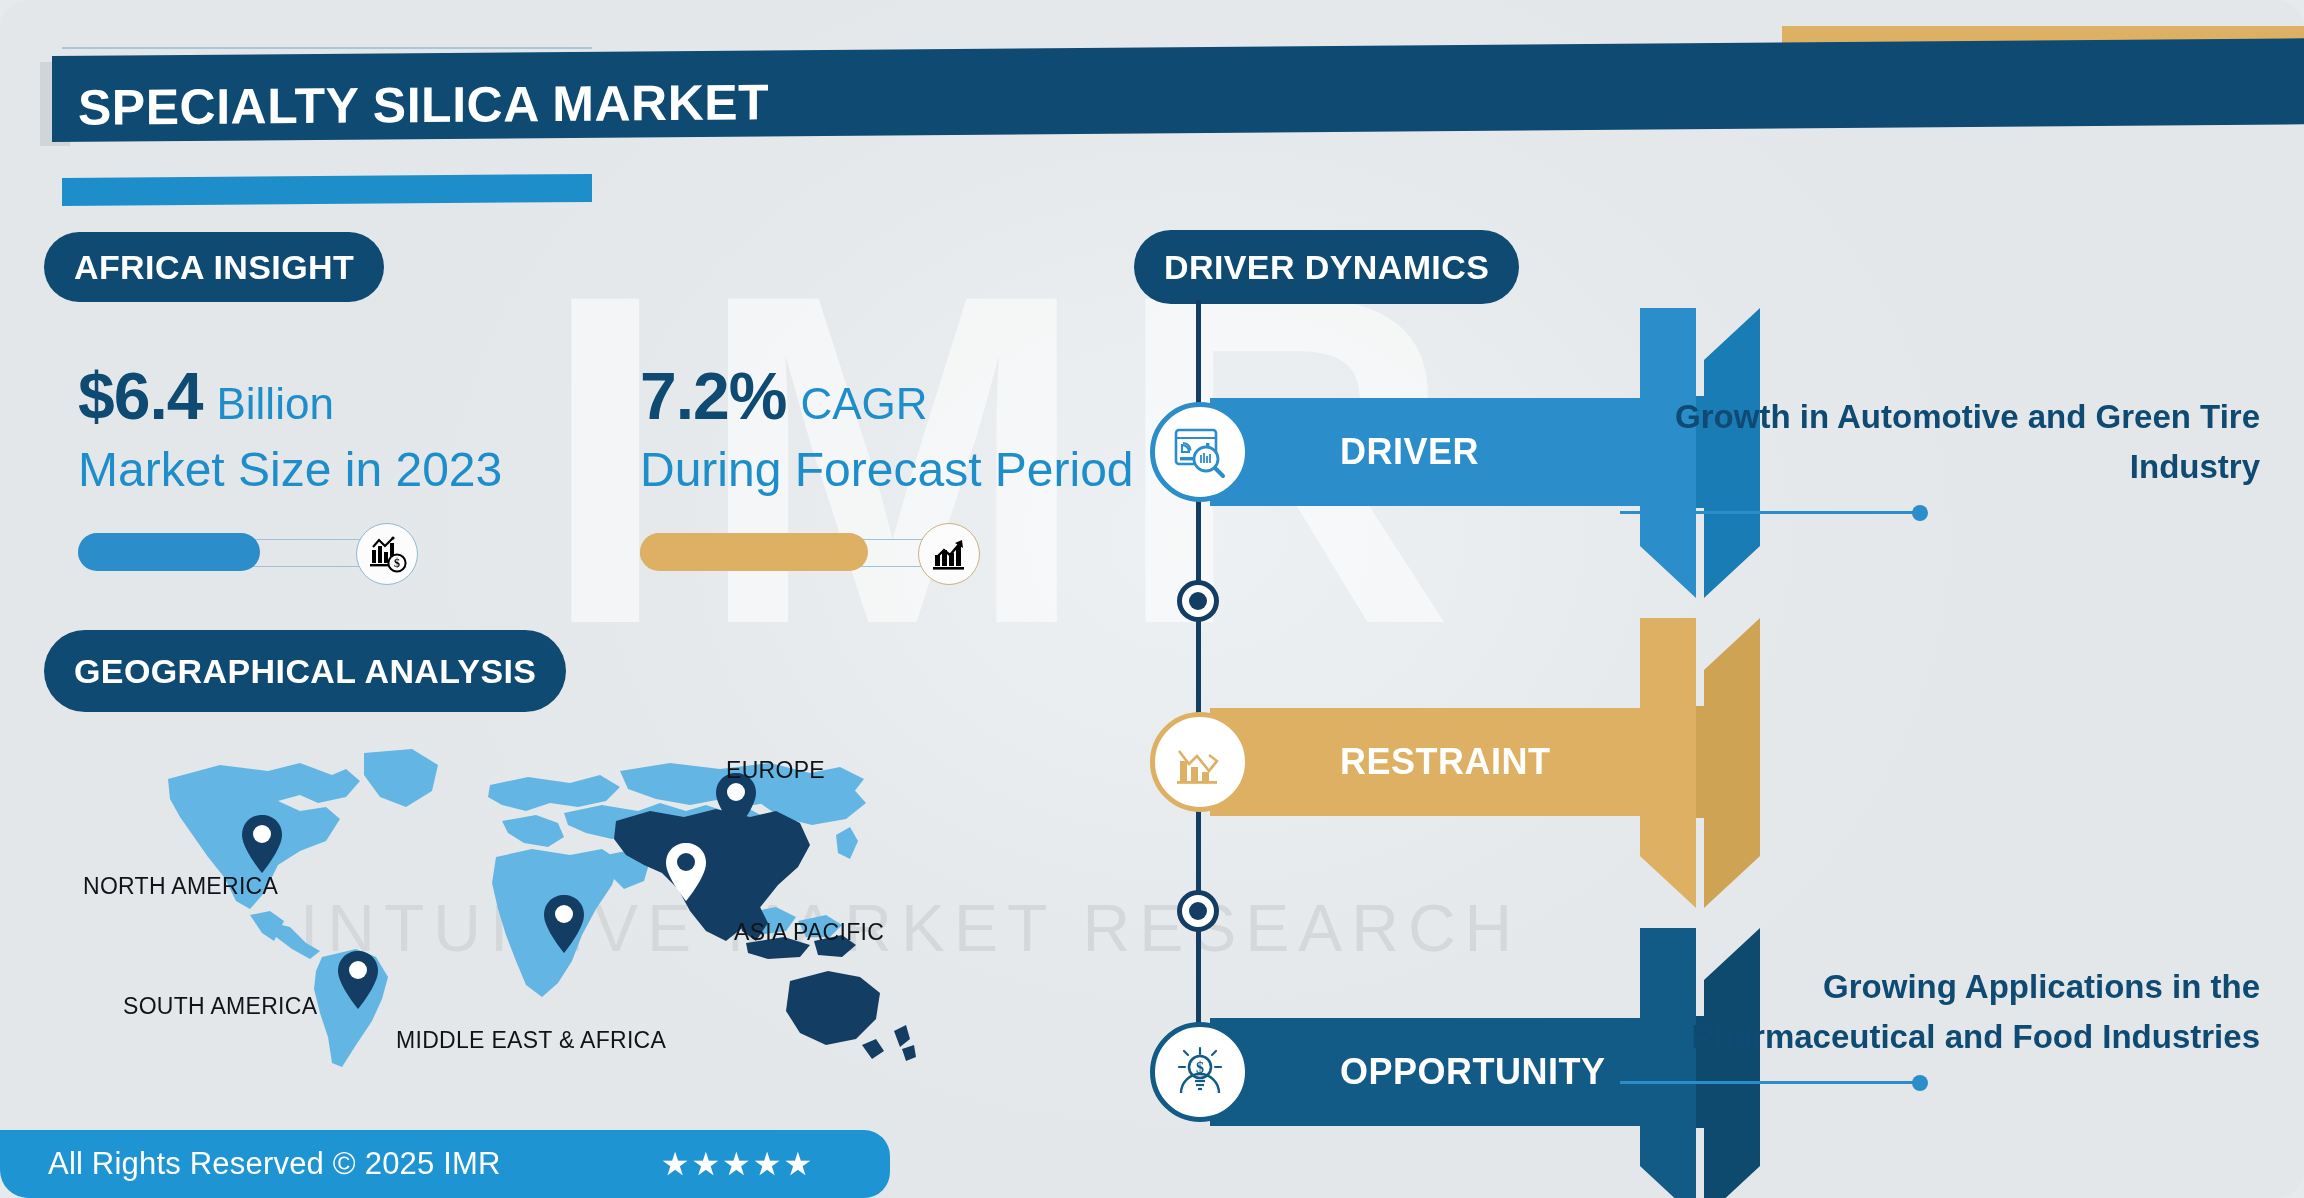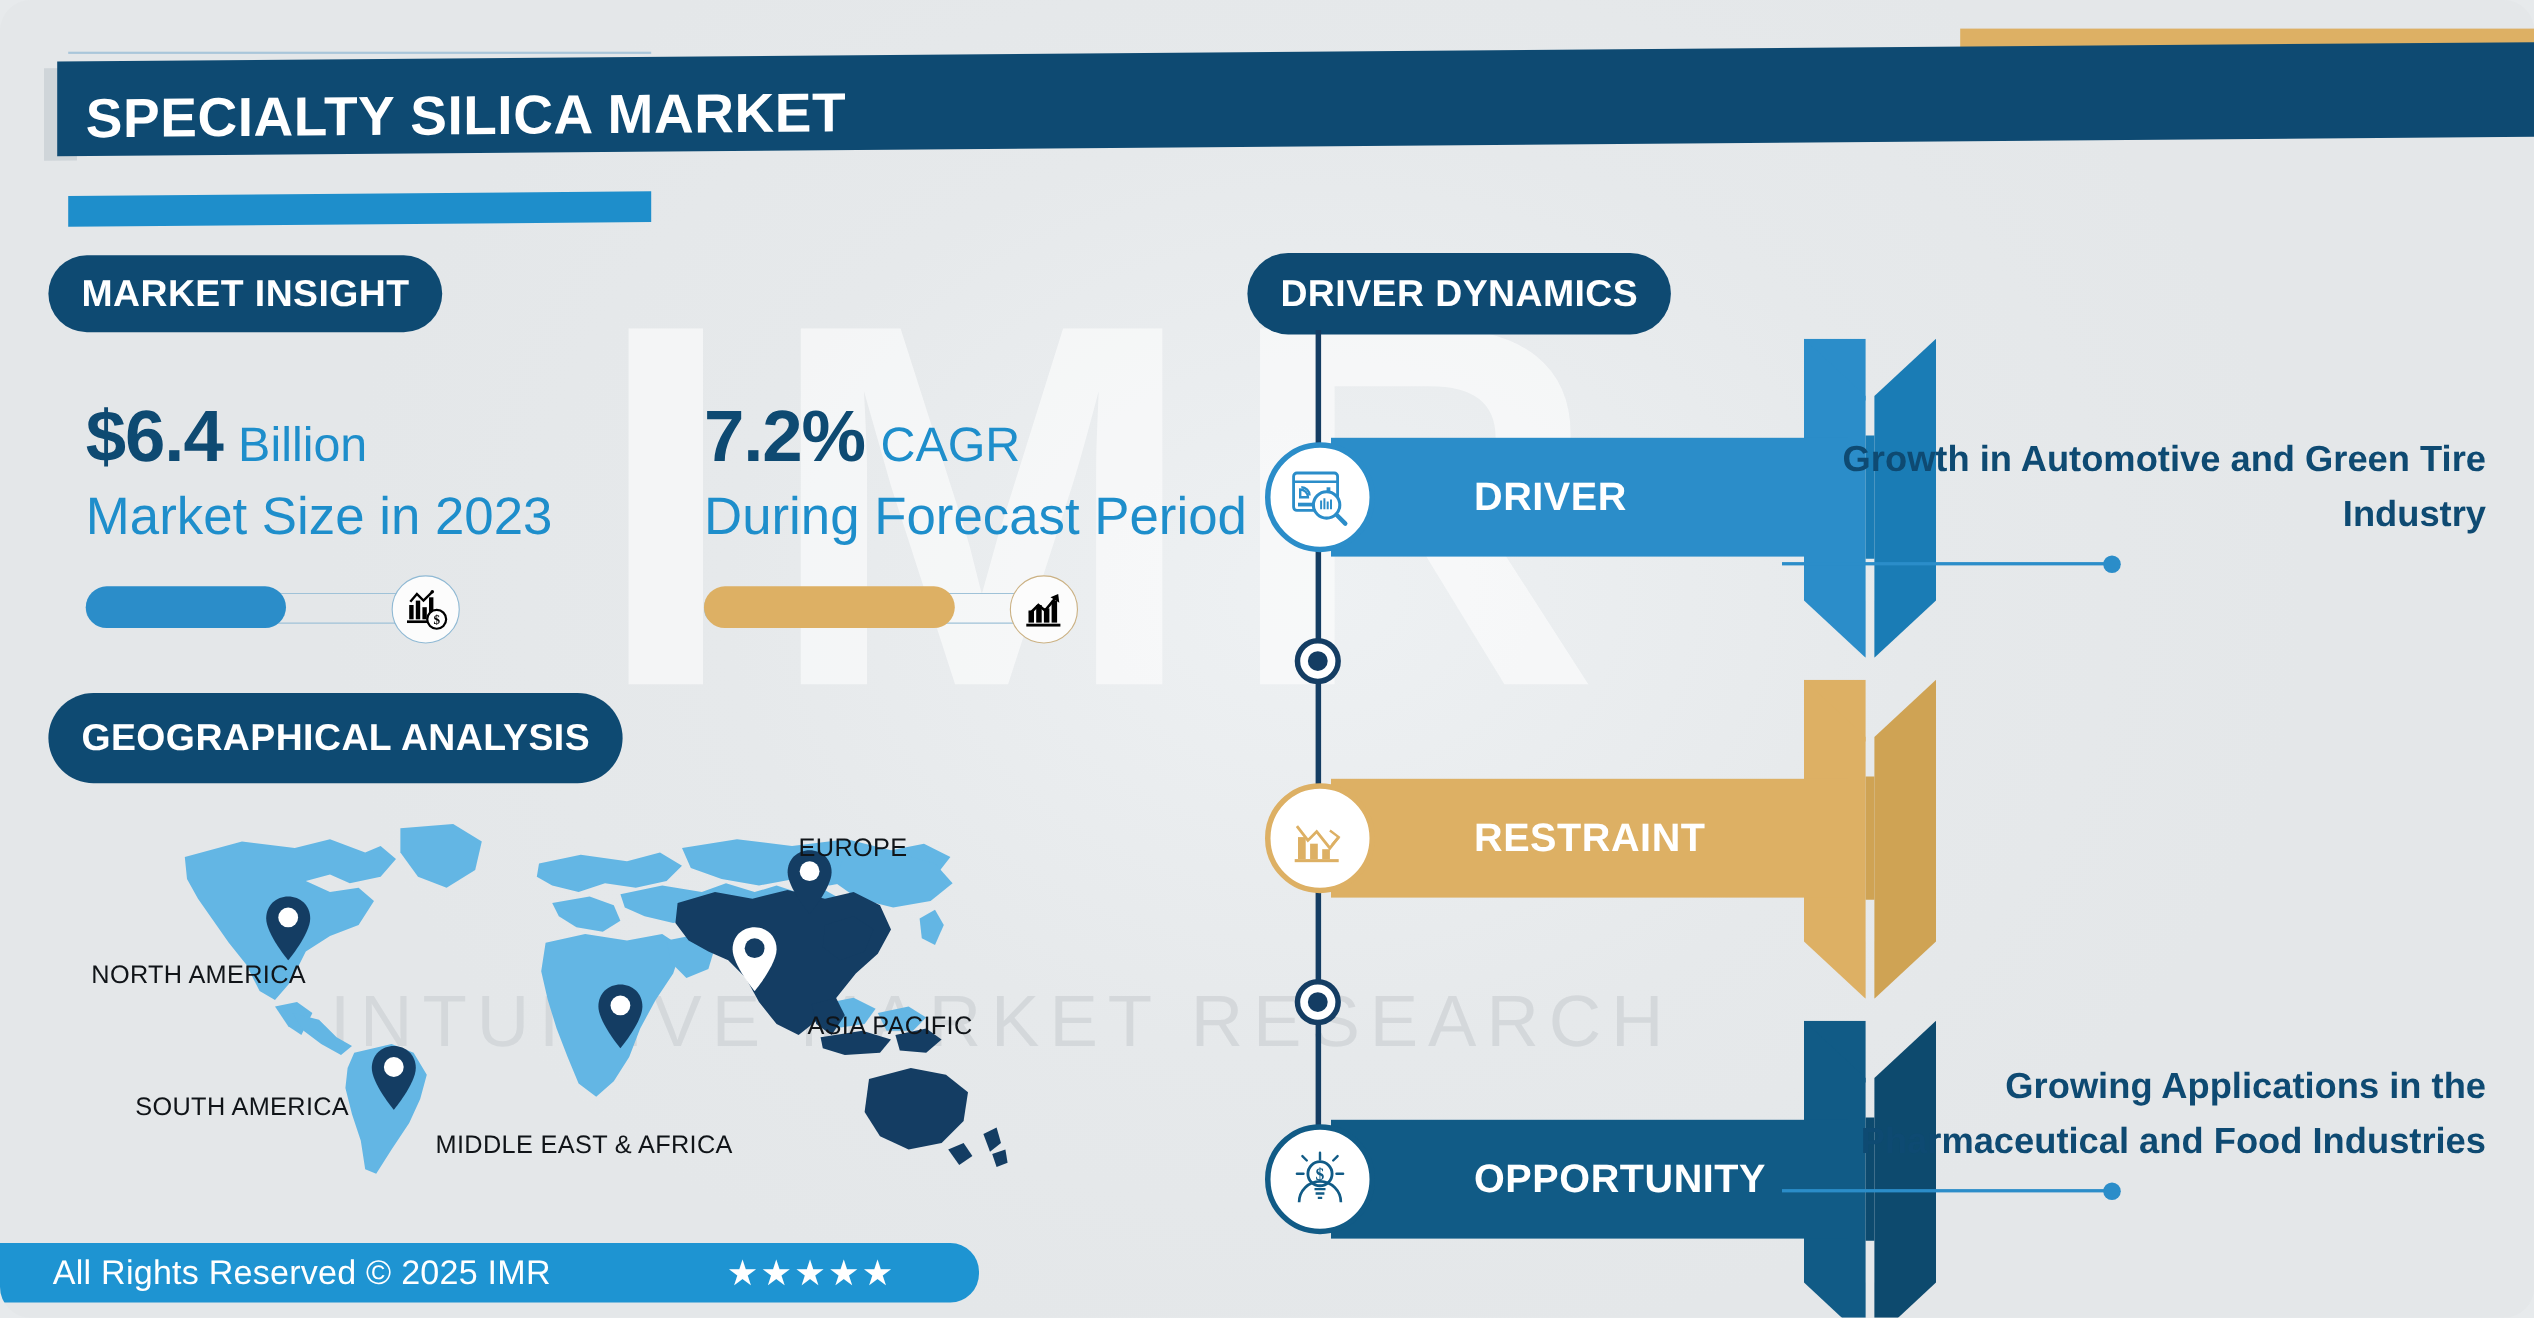--- a/index.html
+++ b/index.html
@@ -188,21 +188,21 @@
   #txt-opportunity{top:962px;}
   .dyn-rule{position:relative;margin-top:14px;height:14px;}
   .dyn-rule .line{position:absolute;left:0;top:6px;height:3px;width:300px;}
   .dyn-rule .dot{position:absolute;left:292px;top:0;width:16px;height:16px;border-radius:50%;}
   #txt-driver .line,#txt-driver .dot{background:#2b8dc9;}
   #txt-restraint .line,#txt-restraint .dot{background:#ddb064;}
   #txt-opportunity .line,#txt-opportunity .dot{background:#2b8dc9;}
 
   
   #footer{
-    position:absolute;left:0;top:1130px;width:890px;height:54px;
+    position:absolute;left:0;top:1130px;width:890px;height:68px;
     background:#1e94d2;
     border-top-right-radius:26px;border-bottom-right-radius:26px;
     display:flex;align-items:center;
   }
   #footer-text{
     color:#ffffff;font-size:31px;margin-left:48px;white-space:nowrap;letter-spacing:.2px;
   }
   #footer-stars{
     color:#ffffff;font-size:32px;margin-left:160px;letter-spacing:2px;
   }
@@ -215,21 +215,21 @@
   <div class="wm-letters">IMR</div>
   <div class="wm-sub">INTUITIVE MARKET RESEARCH</div>
 
   <div class="top-gold"></div>
   <div class="top-thin"></div>
   <div class="title-shadow"></div>
   <div class="title-bar"></div>
   <div class="title-text">SPECIALTY SILICA MARKET</div>
   <div class="title-accent"></div>
 
-  <div class="pill" id="pill-insight">MARKET INSIGHT</div>
+  <div class="pill" id="pill-insight">AFRICA INSIGHT</div>
 
   <div class="metric" id="metric-size">
     <div>
       <span class="metric-value">$6.4</span><span class="metric-unit">Billion</span>
     </div>
     <div class="metric-caption">Market Size in 2023</div>
     <div class="bar-wrap" id="bar-size">
       <div class="bar-track"></div>
       <div class="bar-fill"></div>
       <div class="bar-icon">

